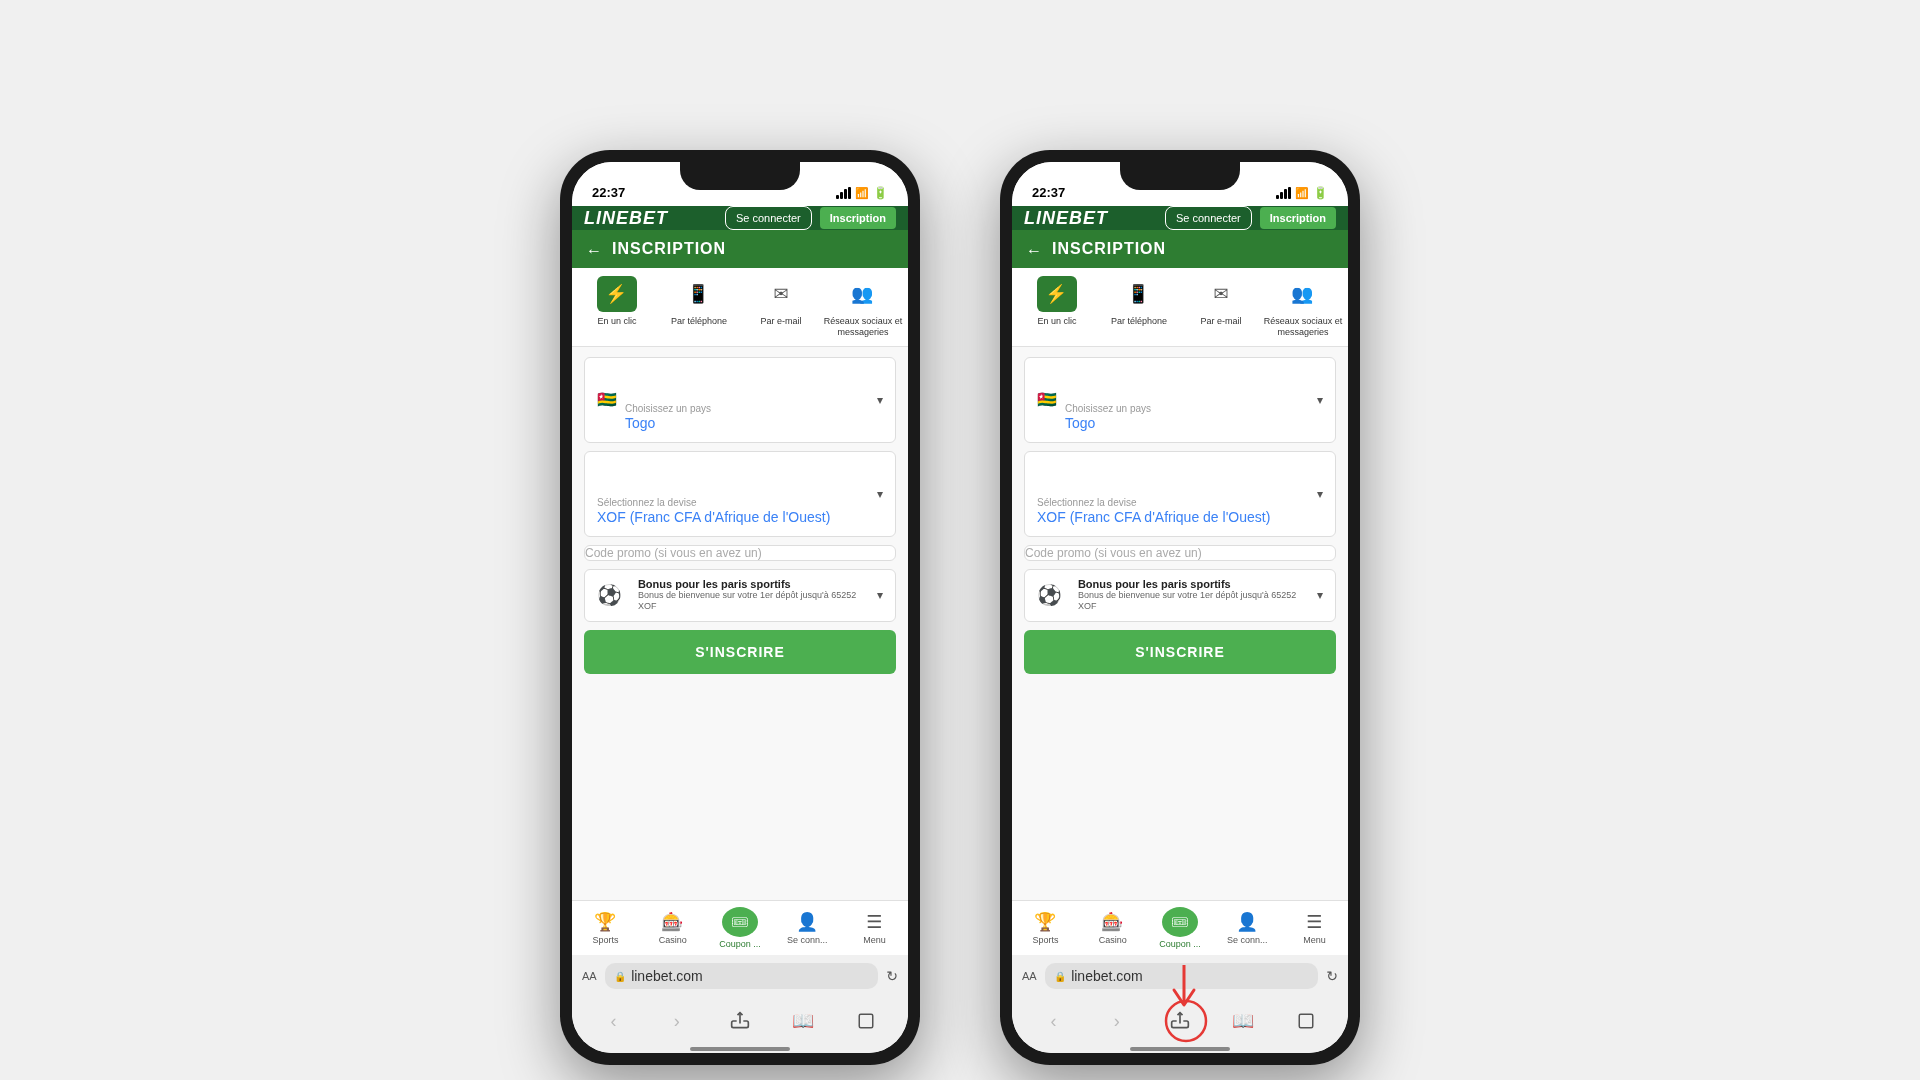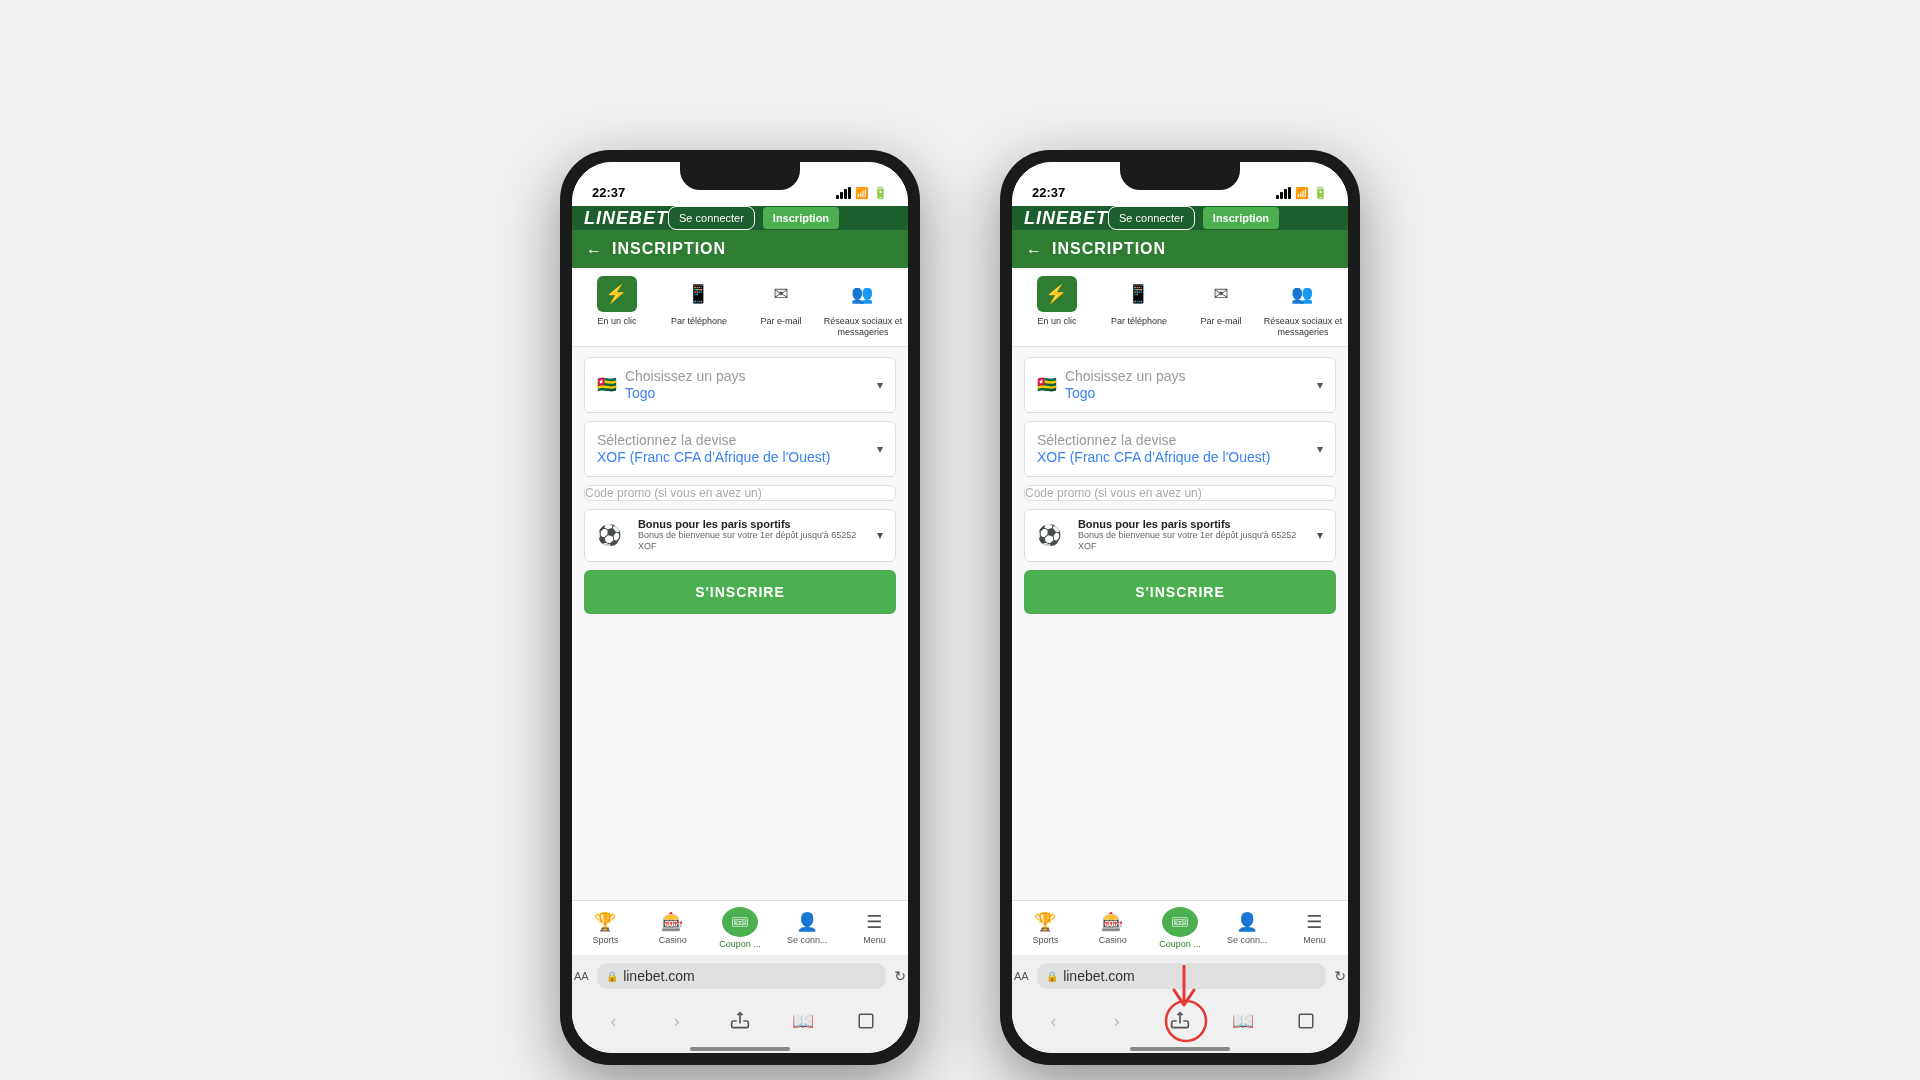--- a/index.html
+++ b/index.html
@@ -86,20 +86,21 @@
       width: 3px;
       border-radius: 1px;
     }
 
     
     .app-header {
       background: #1c5f2c;
       padding: 0 12px;
       display: flex;
       align-items: center;
+      justify-content: space-between;
       flex-shrink: 0;
     }
 
     .logo-text {
       color: #fff;
       font-weight: 900;
       font-size: 18px;
       letter-spacing: 1px;
       font-style: italic;
     }
@@ -229,23 +230,24 @@
       display: flex;
       align-items: center;
       gap: 8px;
     }
 
     .field-flag {
       font-size: 16px;
     }
 
     .field-label {
-      font-size: 14px;
+      font-size: 10px;
       color: #999;
       display: block;
+      margin-top: 35px;
     }
 
     .field-value {
       font-size: 14px;
       color: #3b82f6;
       font-weight: 500;
     }
 
     .chevron {
       color: #555;
@@ -346,21 +348,21 @@
     }
 
     .nav-label.active {
       color: #2e7d32;
       font-weight: 400;
     }
 
     
     .browser-bar {
       background: #f0f0f0;
-      padding: 8px 2px;
+      padding: 8px 10px;
       display: flex;
       align-items: center;
       gap: 8px;
       flex-shrink: 0;
     }
 
     .aa-text {
       font-size: 11px;
       color: #555;
       font-weight: 500;

